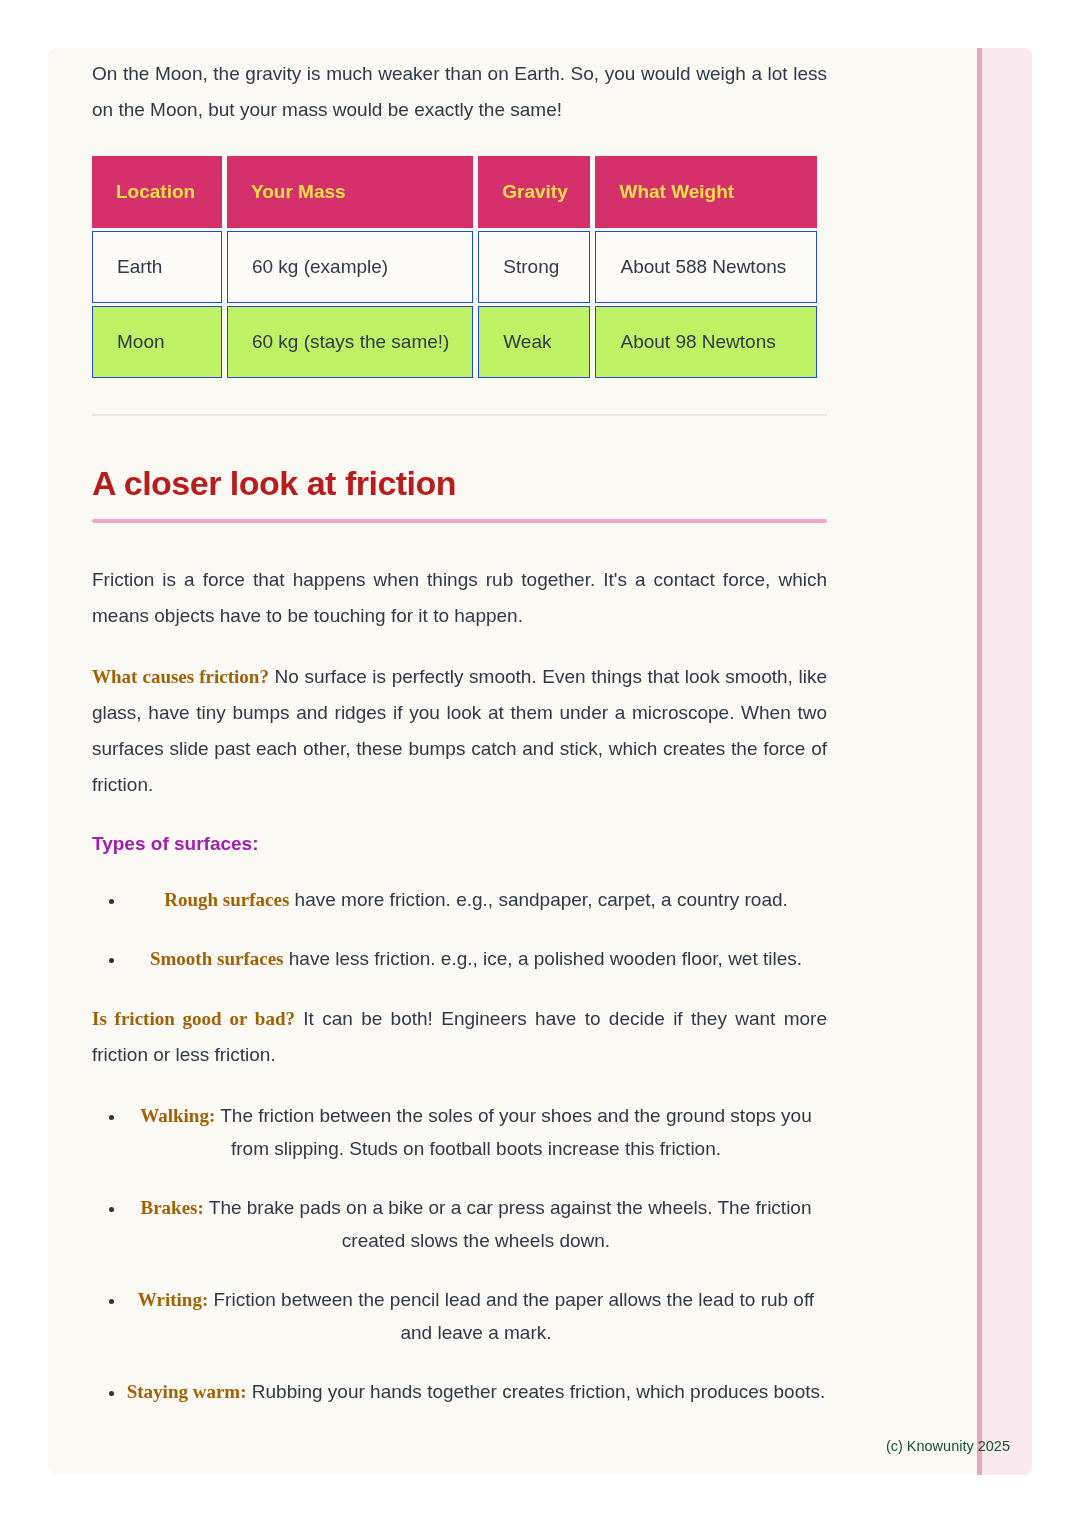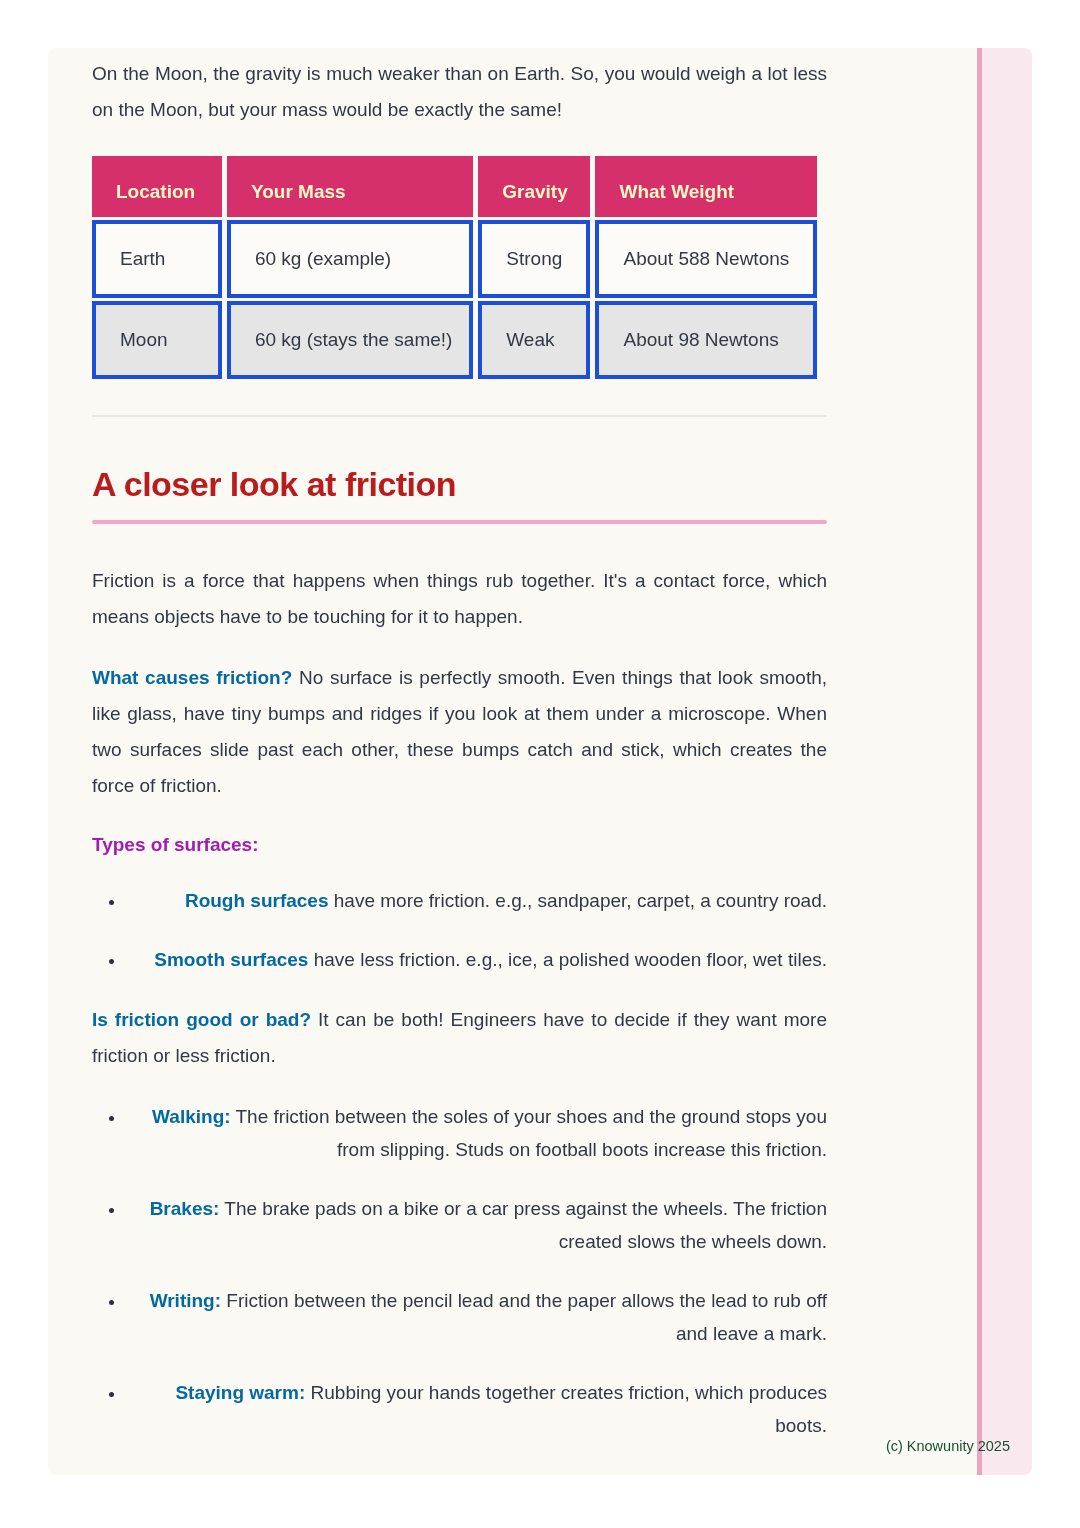--- a/index.html
+++ b/index.html
@@ -38,44 +38,44 @@
   }
   p.para.first { margin-top: 0; }
   p.bold-line {
     font-size: 19px;
     line-height: 26px;
     font-weight: 700;
     color: #a21caf;
     margin: 28px 0 0;
     text-align: left;
   }
-  strong { color: #0369a1; }
+  strong { color: #a16207; font-family: Liberation Serif, serif; }
 
   table.data-table {
     width: 100%;
     border-collapse: separate;
     border-spacing: 5px 3px;
     margin: 14px -5px 18px;
   }
   table.data-table th {
     background: #D5306C;
-    color: #fef9c3;
+    color: #fde047;
     font-size: 19px;
     font-weight: 700;
     text-align: left;
-    padding: 25px 10px 14px 24px;
+    padding: 25px 10px 25px 24px;
   }
   table.data-table td {
     font-size: 19px;
     color: #313846;
     padding: 24px 10px 24px 24px;
-    border: 4px solid #1d4ed8;
+    border: 1px solid #1d4ed8;
     background: #FDFBF7;
   }
-  table.data-table tr.alt td { background: #e5e5e5; }
+  table.data-table tr.alt td { background: #bef264; }
 
   hr.section-divider {
     border: none;
     border-top: 2px solid #E9E7E2;
     margin: 33px 0 0;
   }
   h2.section-title {
     color: #b91c1c;
     font-size: 34px;
     line-height: 42px;
@@ -92,21 +92,21 @@
   .title-underline + p.para { margin-top: 39px; }
 
   ul.doc-list {
     margin: 22px 0 26px;
     padding-left: 33px;
   }
   ul.doc-list li {
     font-size: 19px;
     line-height: 33px;
     margin: 26px 0;
-    text-align: right;
+    text-align: center;
   }
   ul.doc-list li::marker { color: #2B323F; font-size: 15px; }
 
   .footer {
     position: absolute;
     top: 1438px;
     right: 70px;
     font-size: 14.5px;
     color: #14532d;
     z-index: 5;

